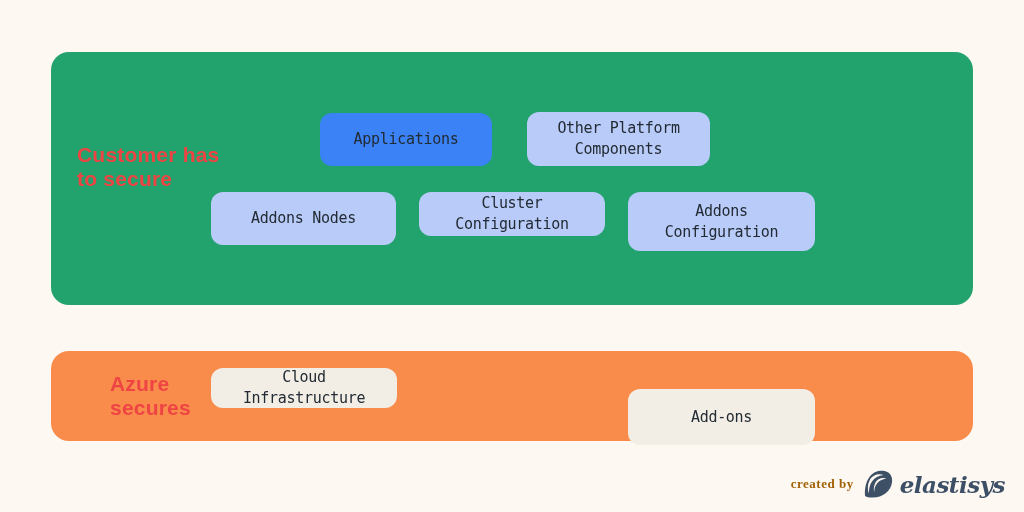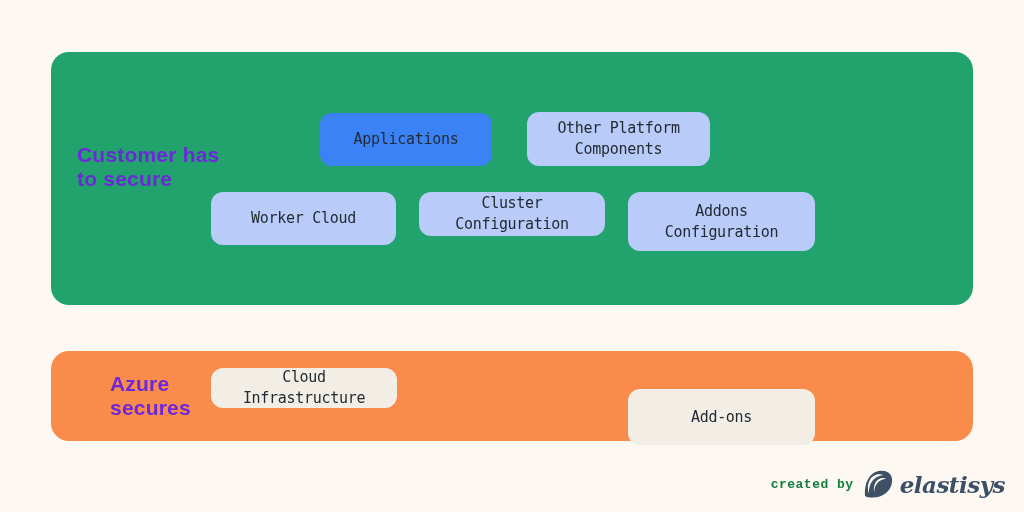--- a/index.html
+++ b/index.html
@@ -14,21 +14,21 @@
 
   .panel { position: absolute; border-radius: 18px; }
   .panel-customer { left: 51px; top: 52px; width: 922px; height: 253px; background: #22a36e; }
   .panel-azure    { left: 51px; top: 351px; width: 922px; height: 90px; background: #f98c4b; }
 
   .section-label {
     position: absolute;
     font-weight: 700;
     font-size: 21px;
     line-height: 24px;
-    color: #6d28d9;
+    color: #ef4444;
     white-space: pre-line;
     letter-spacing: 0.2px;
   }
   .label-customer { left: 77px; top: 143px; width: 200px; }
   .label-azure    { left: 77px; top: 372px; width: 160px; margin-left: 33px; }
 
   .box {
     position: absolute;
     border-radius: 12px;
     display: flex;
@@ -62,25 +62,25 @@
   .credit {
     position: absolute;
     right: 19px;
     top: 466px;
     height: 36px;
     display: flex;
     align-items: center;
     gap: 6px;
   }
   .credit-text {
-    font-family: Liberation Mono, monospace;
+    font-family: Liberation Serif, serif;
     font-weight: 700;
     font-size: 13px;
     letter-spacing: 0.5px;
-    color: #15803d;
+    color: #a16207;
     padding-right: 2px;
   }
   .credit-logo { width: 32px; height: 32px; display: block; }
   .credit-brand {
     font-family: "DejaVu Serif", serif;
     font-style: italic;
     font-weight: 700;
     font-size: 23px;
     letter-spacing: -0.5px;
     color: #3c4f66;
@@ -93,21 +93,21 @@
 
   <div class="panel panel-customer"></div>
   <div class="section-label label-customer">Customer has
 to secure</div>
 
   <div class="box box-highlight box-applications">Applications</div>
 
   <div class="box box-blue box-other-platform">Other Platform
 Components</div>
 
-  <div class="box box-blue box-worker-nodes">Worker Cloud</div>
+  <div class="box box-blue box-worker-nodes">Addons Nodes</div>
 
   <div class="box box-blue box-cluster-config">Cluster
 Configuration</div>
 
   <div class="box box-blue box-addons-config">Addons
 Configuration</div>
 
   <div class="panel panel-azure"></div>
   <div class="section-label label-azure">Azure
 secures</div>

